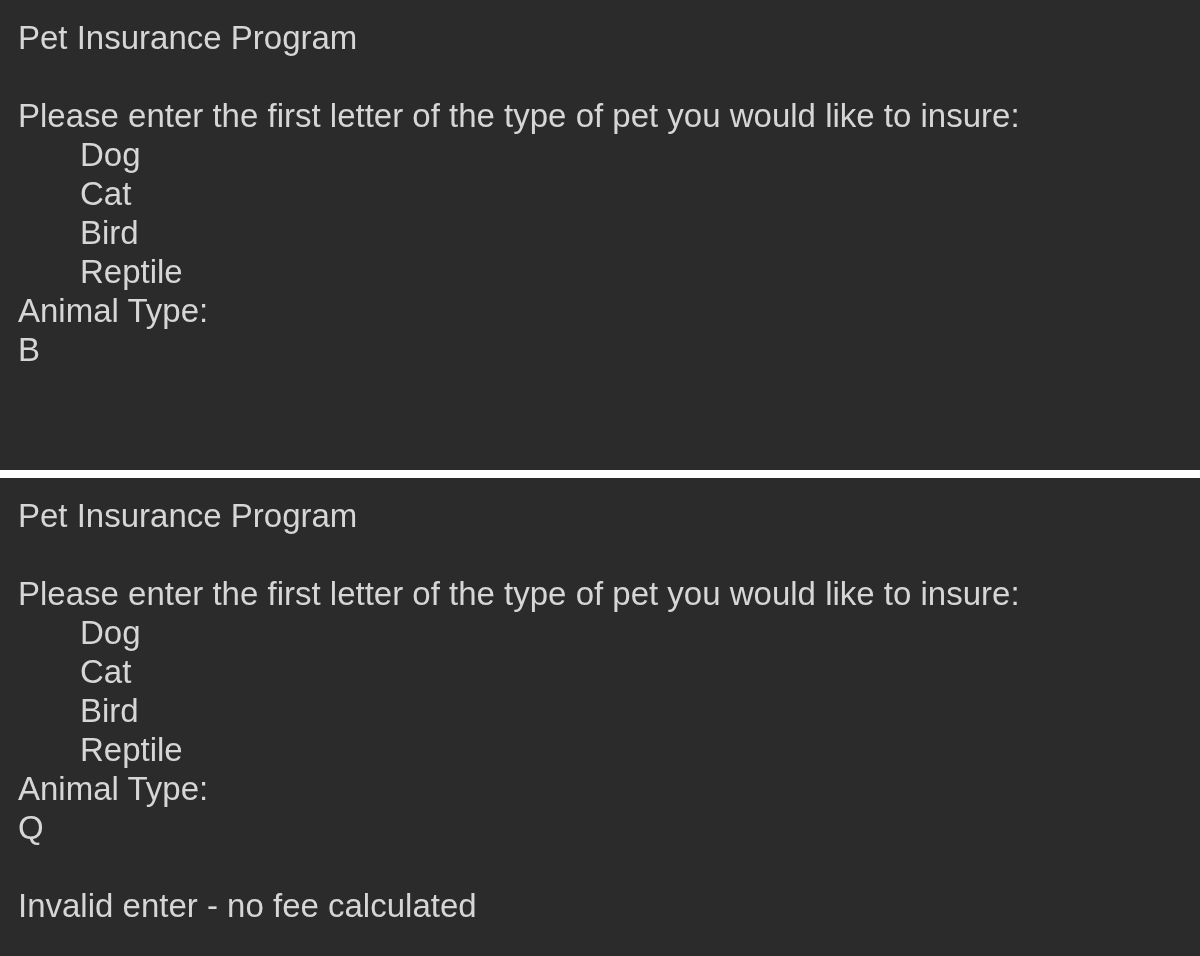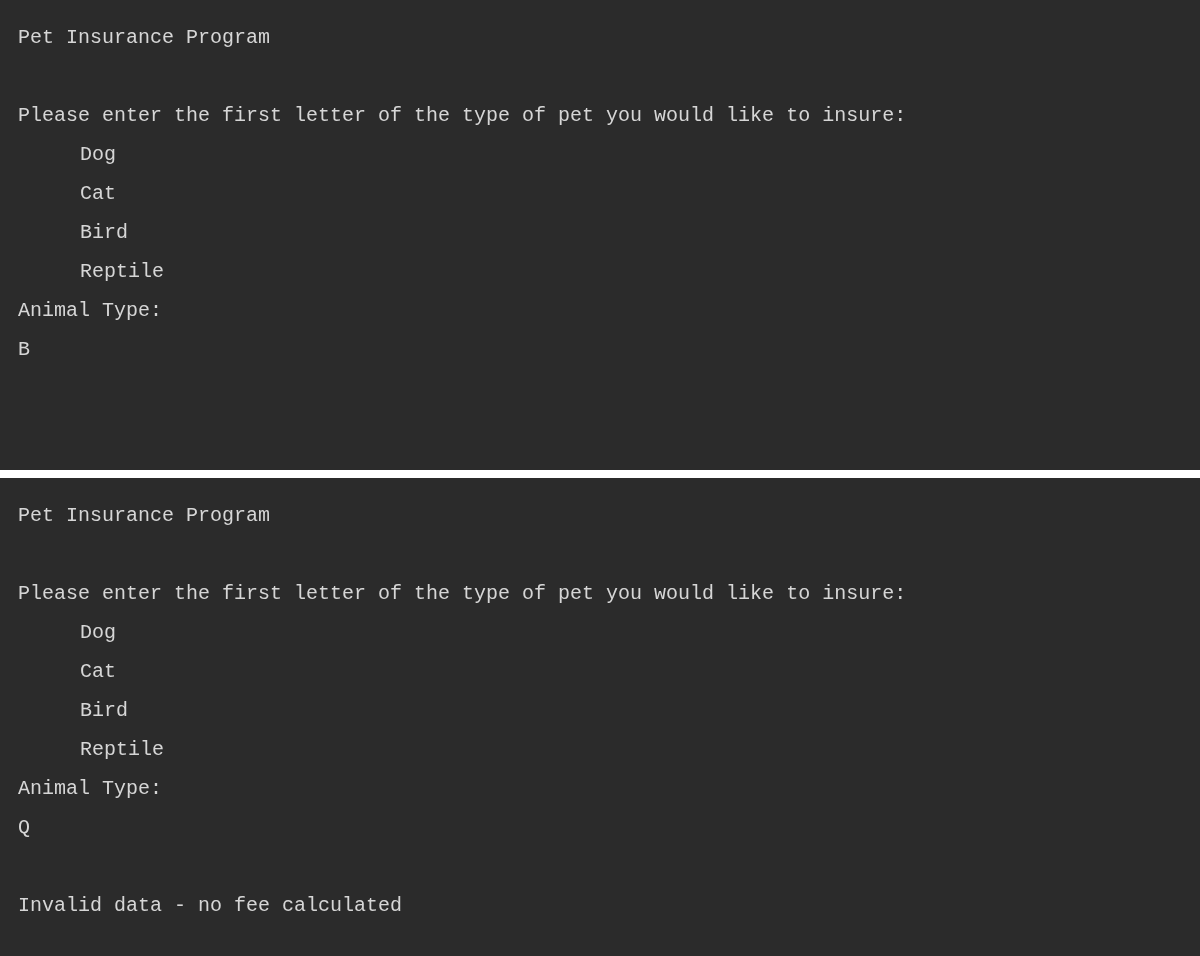--- a/index.html
+++ b/index.html
@@ -35,22 +35,22 @@
   .panel-gap {
     height: 8px;
     background: #ffffff;
     flex: none;
   }
   .panel-second {
     height: 478px;
   }
   .console-line {
     color: #d6d6d6;
-    font-family: Liberation Mono, monospace;
-    font-size: 20px;
+    font-family: Liberation Sans, sans-serif;
+    font-size: 33px;
     line-height: 39px;
     height: 39px;
     white-space: pre;
     padding-left: 18px;
     letter-spacing: 0px;
   }
   .console-line.blank {
     color: transparent;
   }
   .console-line.indented {
@@ -81,16 +81,16 @@
     <div class="console-line">Pet Insurance Program</div>
     <div class="console-line blank"> </div>
     <div class="console-line">Please enter the first letter of the type of pet you would like to insure:</div>
     <div class="console-line indented">Dog</div>
     <div class="console-line indented">Cat</div>
     <div class="console-line indented">Bird</div>
     <div class="console-line indented">Reptile</div>
     <div class="console-line">Animal Type:</div>
     <div class="console-line">Q</div>
     <div class="console-line blank"> </div>
-    <div class="console-line">Invalid data - no fee calculated</div>
+    <div class="console-line">Invalid enter - no fee calculated</div>
   </div>
 
 </div>
 
 </body></html>

